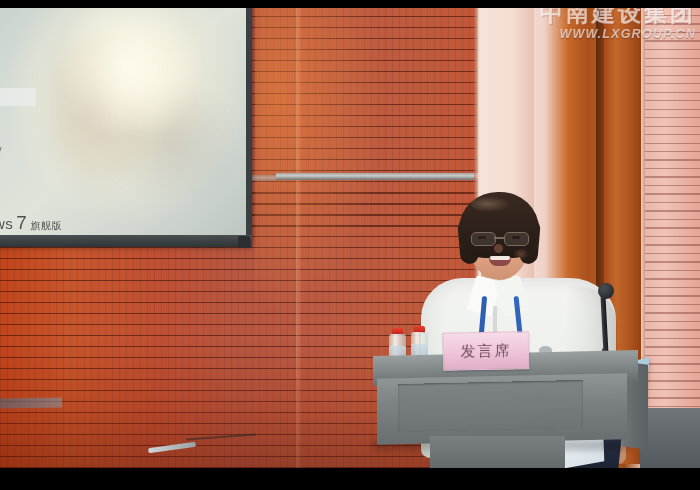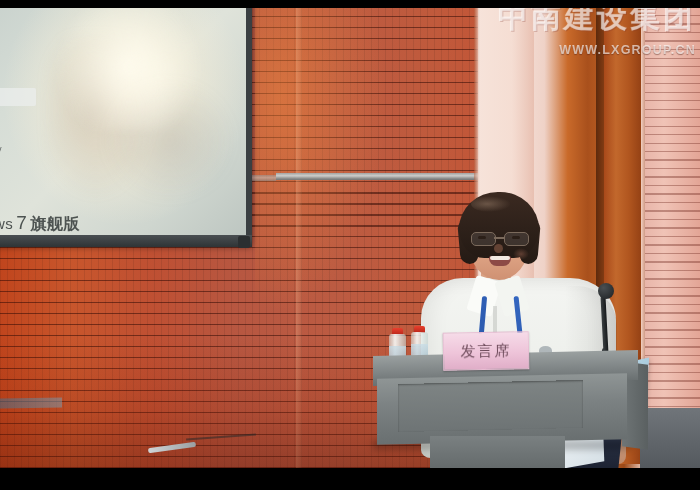--- a/index.html
+++ b/index.html
@@ -134,21 +134,21 @@
   }
   .screen-tile-txt{
     position:absolute;left:0px;top:145px;font-size:8px;color:#5e6362;
     letter-spacing:.5px;filter:blur(.3px);
   }
   .win-brand{
     position:absolute;left:0px;top:212px;color:#4d5351;
     font-size:15px;letter-spacing:.5px;filter:blur(.35px);white-space:nowrap;
   }
   .win-brand .ver{font-size:19px;padding:0 3px;}
-  .win-brand .cn{font-size:16px;font-weight:bold;}
+  .win-brand .cn{font-size:10px;font-weight:normal;}
   .screen-bottom-bar{
     position:absolute;left:-6px;top:227px;width:258px;height:12px;
     background:linear-gradient(to bottom,#4a4f52,#2f3436);
   }
   .screen-mount{
     position:absolute;left:238px;top:228px;width:12px;height:12px;
     background:#2b2f31;border-radius:2px;
   }
 
   
@@ -404,34 +404,35 @@
     text-shadow:1px 1px 1px rgba(120,0,0,.55), 0 0 2px rgba(255,120,90,.35);
   }
 
   
   .wm{
     position:absolute;right:4px;top:2px;z-index:55;
     text-align:right;line-height:1;
   }
   .wm-cn{
     font-family:"Liberation Serif",serif;
-    font-size:30px;font-weight:bold;
+    font-size:23px;font-weight:bold;
     color:rgba(255,255,255,.30);
     letter-spacing:3px;
     text-shadow:0 0 1px rgba(255,255,255,.55), 1px 1px 0 rgba(120,40,30,.25);
     white-space:nowrap;
   }
   .wm-url{
-    margin-top:12px;
+    margin-top:3px;
     font-family:"Liberation Sans",sans-serif;
     font-size:12.5px;font-weight:bold;
     color:rgba(255,255,255,.62);
     letter-spacing:1.2px;
     text-shadow:0 1px 1px rgba(80,30,20,.45);
     white-space:nowrap;
+    font-style:italic;
   }
 </style>
 </head>
 <body>
 
 <div id="stage">
 
   <div class="photo">
 
     <div class="wall"></div>

